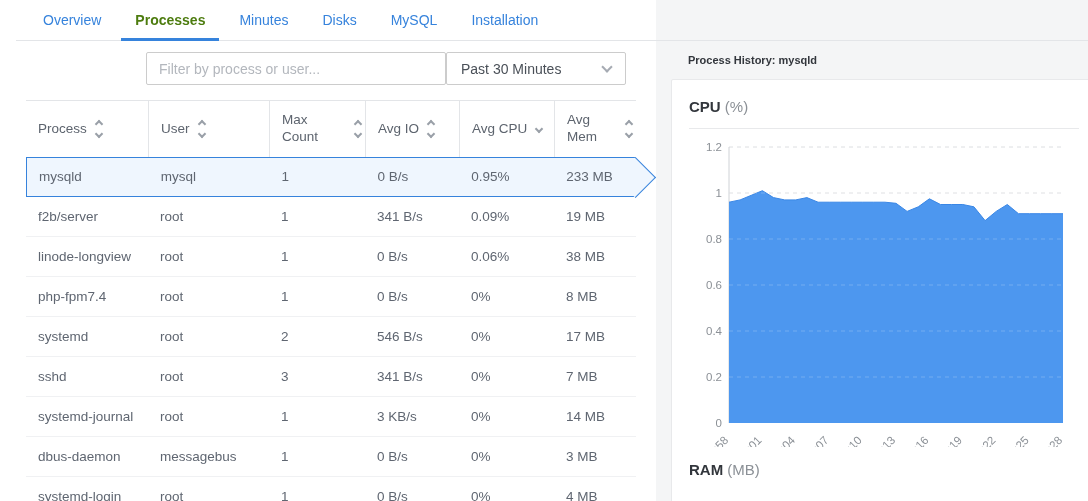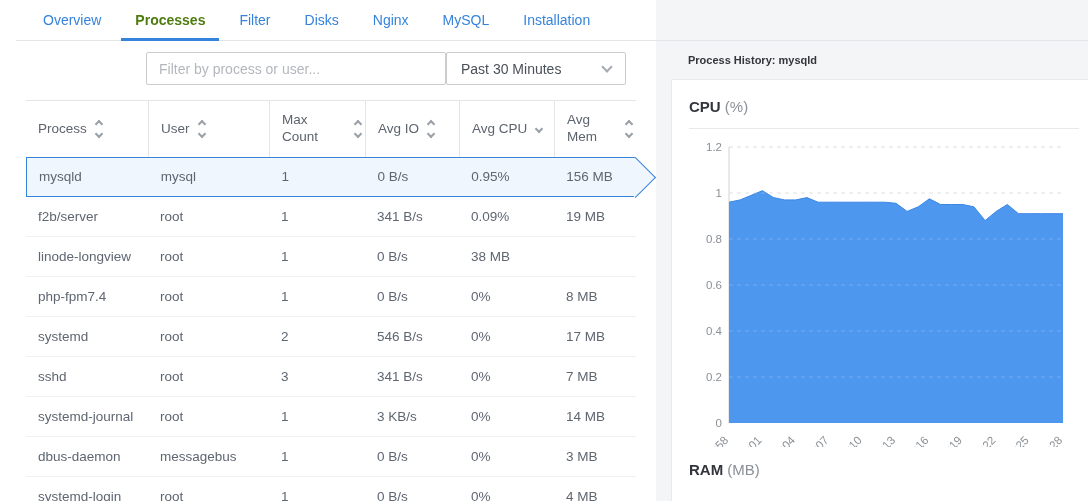--- a/index.html
+++ b/index.html
@@ -64,23 +64,22 @@
 </style>
 </head>
 <body>
 
 <div class="layout">
 
   <div class="left">
     <nav class="tabbar" id="tabbar">
         <div class="tab">Overview</div>
         <div class="tab active">Processes</div>
-        <div class="tab">Filter</div>
+        <div class="tab">Minutes</div>
         <div class="tab">Disks</div>
-        <div class="tab">Nginx</div>
         <div class="tab">MySQL</div>
         <div class="tab">Installation</div>
       </nav>
 
     <div class="filter-row">
       <input class="filter-input" type="text" placeholder="Filter by process or user..." style="">
       <div class="select-box">
         <span>Past 30 Minutes</span>
         <span class="chev-down" style="width:8px;height:8px;border-color:#a6abb3;margin-top:-4px;"></span>
       </div>
@@ -130,36 +129,37 @@
             </span>
           </div>
         </div>
       <div id="tbody">
           <div class="row selected">
             <div class="td process" style="width: 122px;">mysqld</div>
             <div class="td" style="width: 121px;">mysql</div>
             <div class="td" style="width: 96px;">1</div>
             <div class="td" style="width: 94px;">0 B/s</div>
             <div class="td" style="width: 95px;">0.95%</div>
-            <div class="td" style="width: 82px;">156 MB</div>
+            <div class="td" style="width: 82px;">233 MB</div>
             <div class="row-pointer"></div>
           </div>
           <div class="row">
             <div class="td process" style="width: 122px;">f2b/server</div>
             <div class="td" style="width: 121px;">root</div>
             <div class="td" style="width: 96px;">1</div>
             <div class="td" style="width: 94px;">341 B/s</div>
             <div class="td" style="width: 95px;">0.09%</div>
             <div class="td" style="width: 82px;">19 MB</div>
           </div>
           <div class="row">
             <div class="td process" style="width: 122px;">linode-longview</div>
             <div class="td" style="width: 121px;">root</div>
             <div class="td" style="width: 96px;">1</div>
             <div class="td" style="width: 94px;">0 B/s</div>
+            <div class="td" style="width: 95px;">0.06%</div>
             <div class="td" style="width: 82px;">38 MB</div>
           </div>
           <div class="row">
             <div class="td process" style="width: 122px;">php-fpm7.4</div>
             <div class="td" style="width: 121px;">root</div>
             <div class="td" style="width: 96px;">1</div>
             <div class="td" style="width: 94px;">0 B/s</div>
             <div class="td" style="width: 95px;">0%</div>
             <div class="td" style="width: 82px;">8 MB</div>
           </div>

